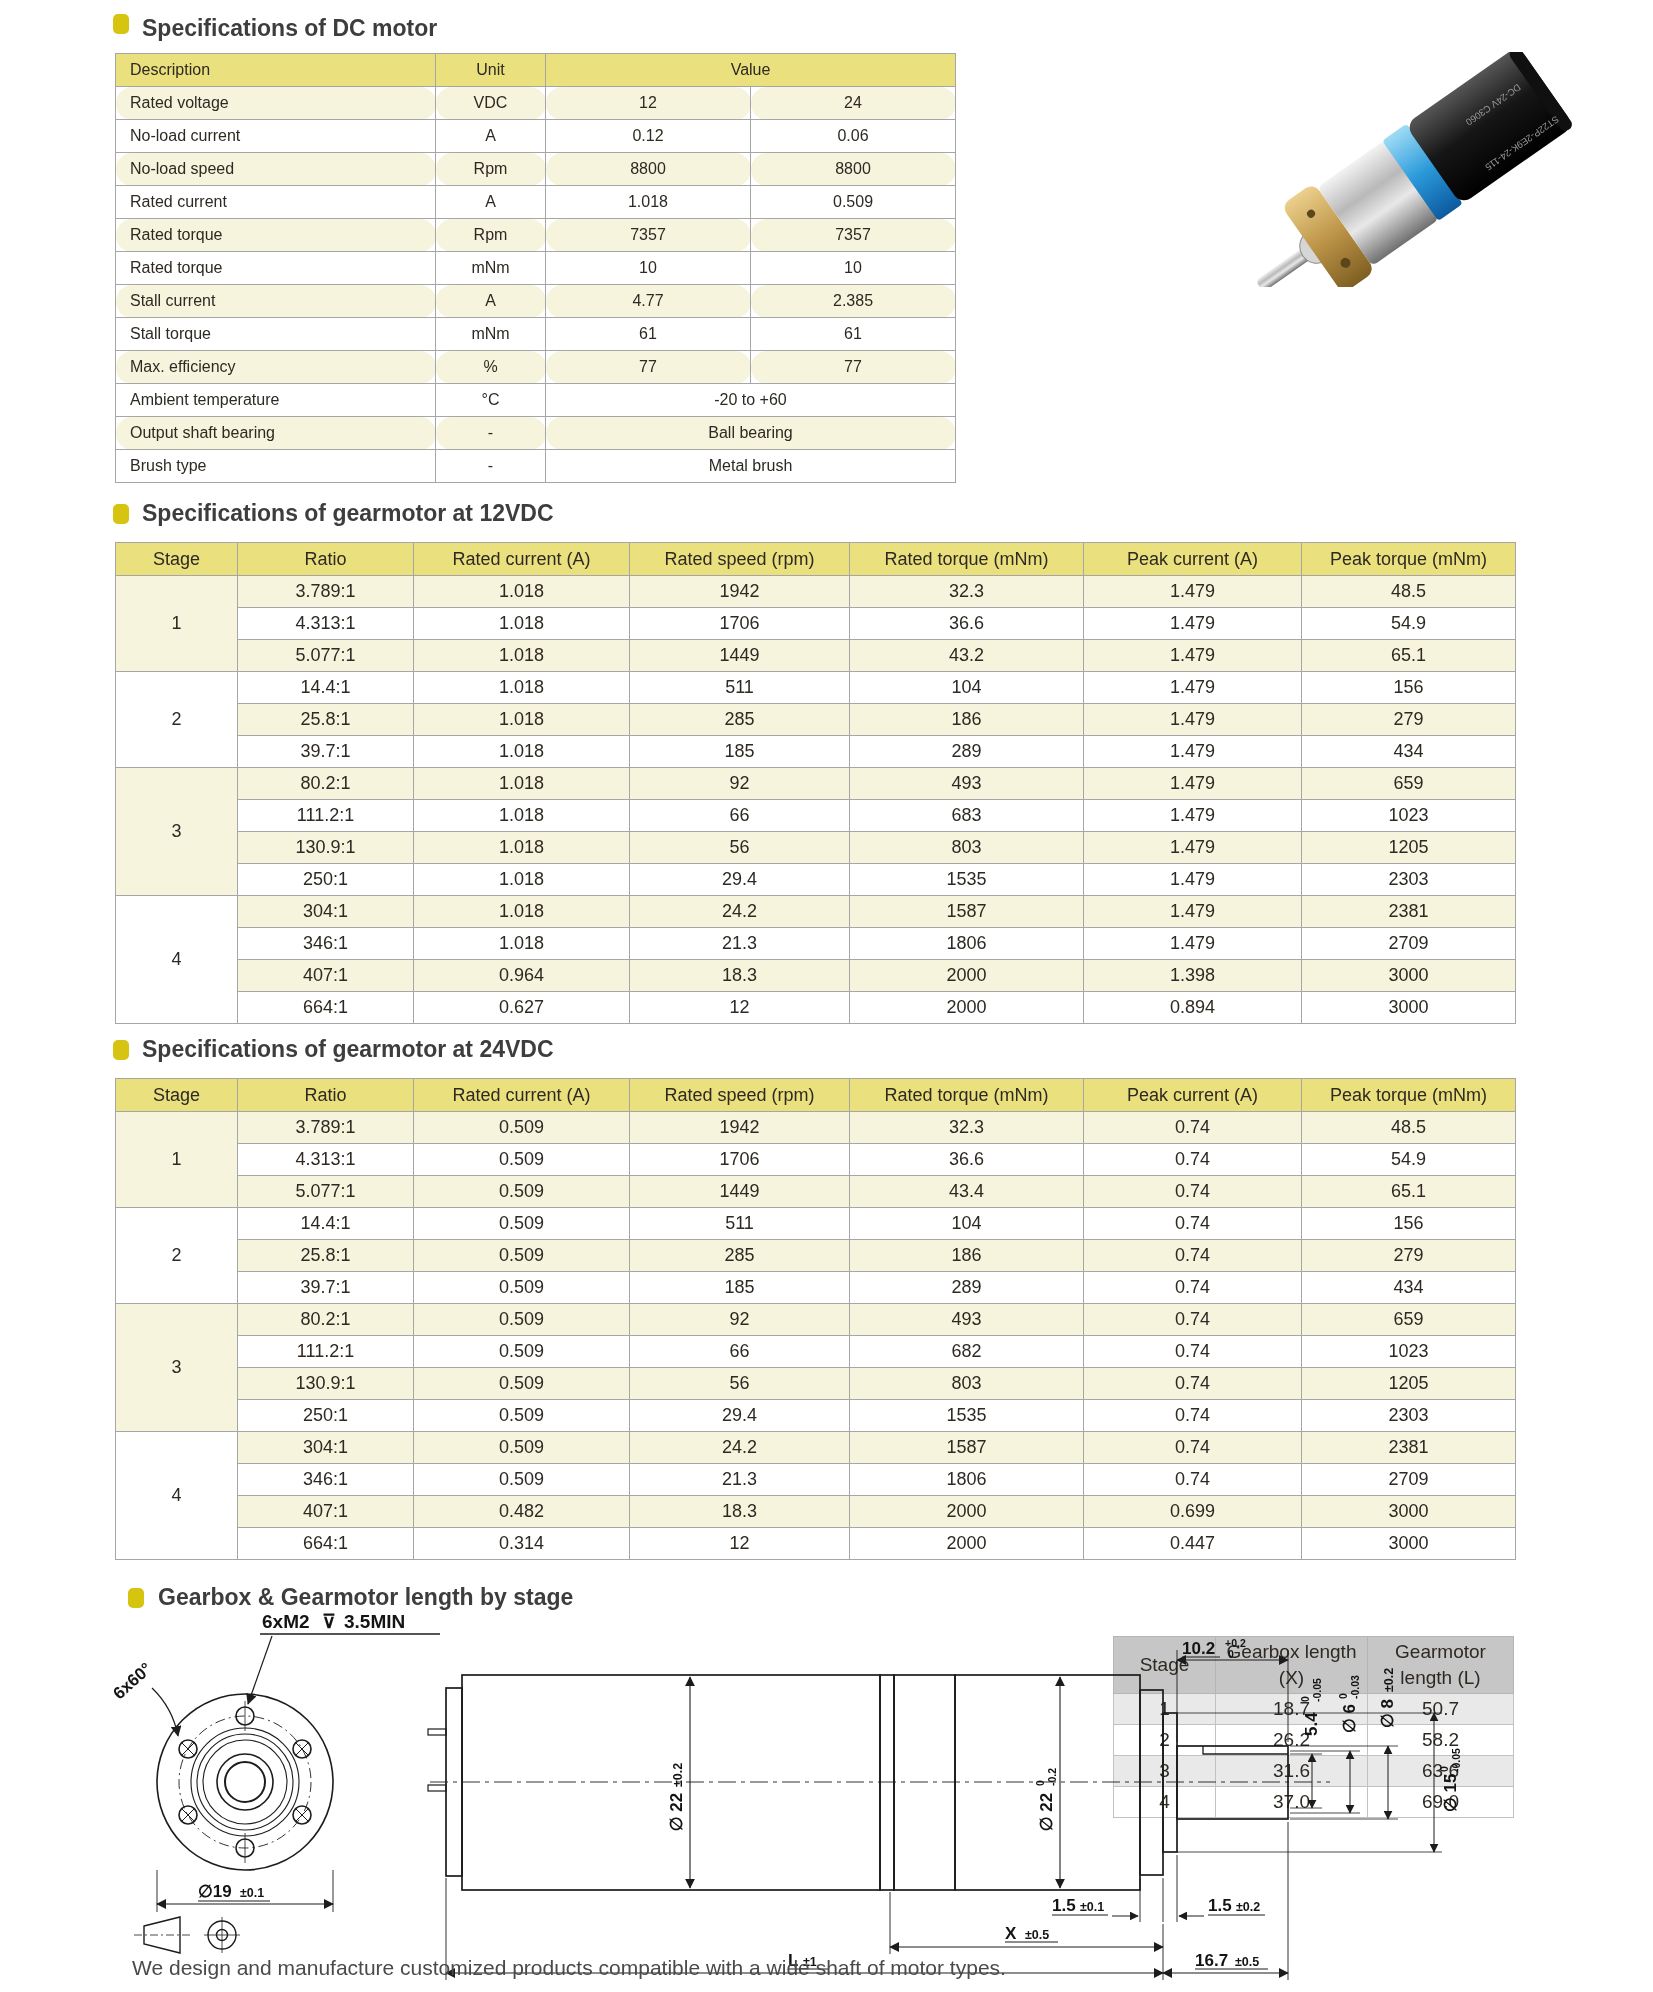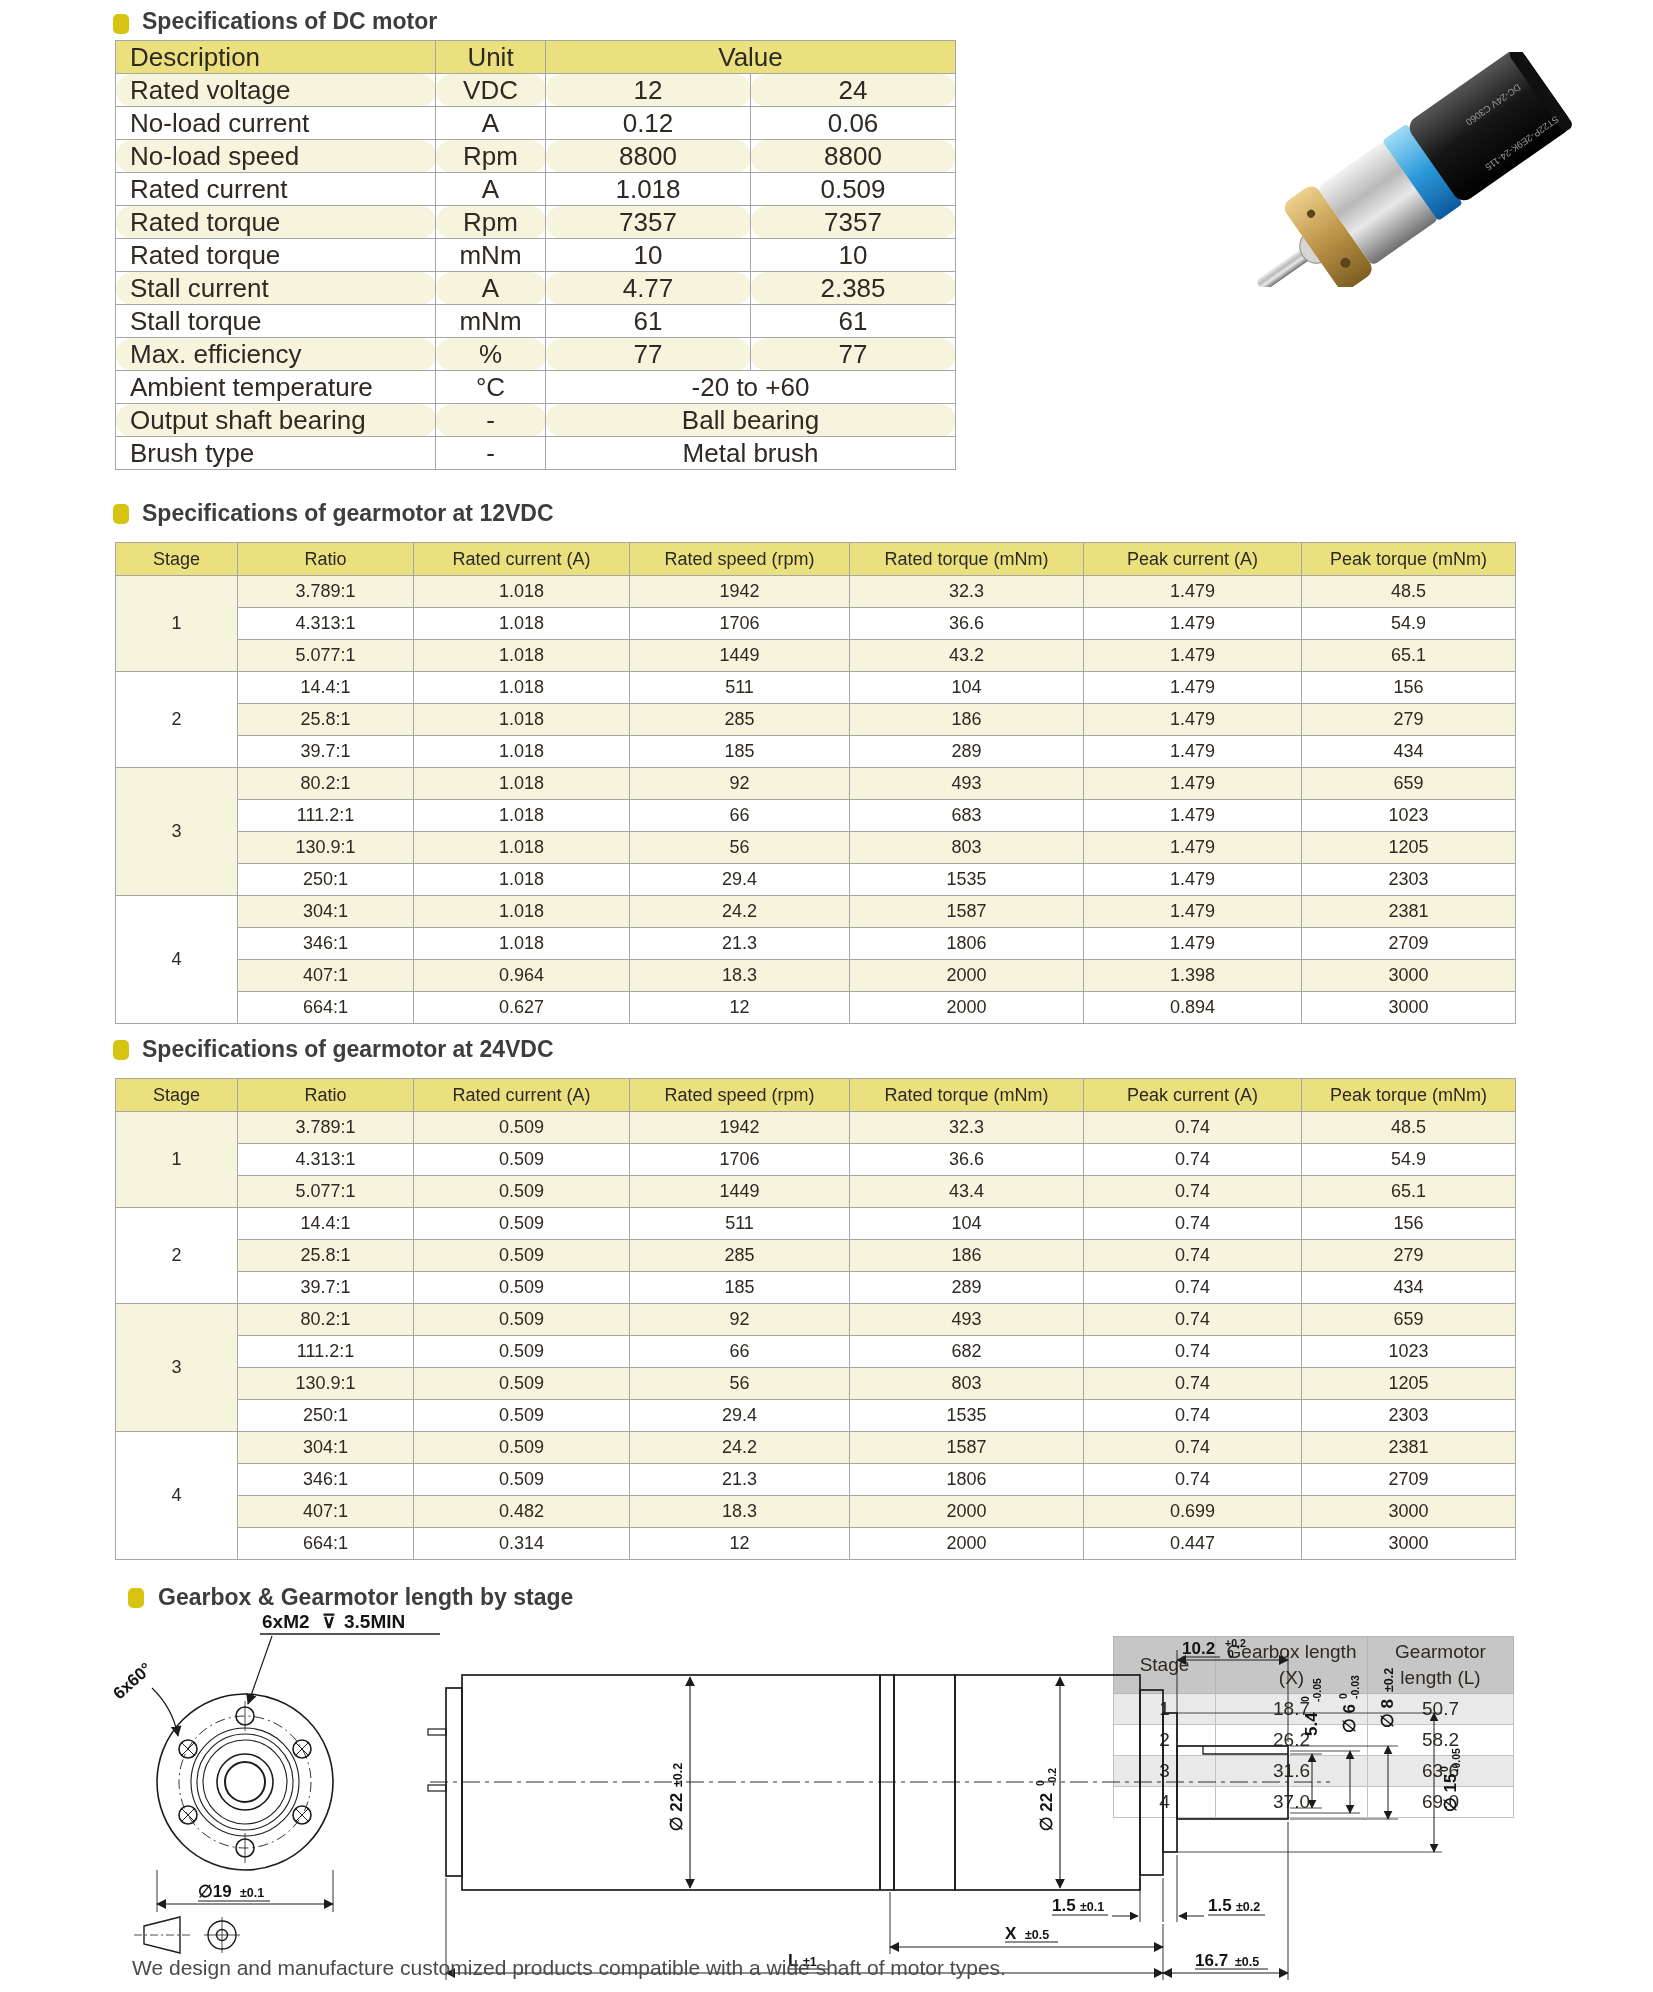--- a/index.html
+++ b/index.html
@@ -8,21 +8,21 @@
     font-family:"Liberation Sans",sans-serif;color:#2e2922;overflow:hidden;
   }
   .bullet{position:absolute;width:16px;height:20px;border-radius:5px;background:#d7c411;}
   .sec-title{position:absolute;font-weight:bold;font-size:23px;color:#3d3d3d;white-space:nowrap;}
   table{border-collapse:collapse;table-layout:fixed;position:absolute;}
   th,td{border:1px solid #a6a6a6;font-weight:normal;text-align:center;overflow:hidden;white-space:nowrap;padding:0;}
   .hd{background:#eae07e;}
   .ry,.sy{background:#f7f4de;}
   .rw,.sw{background:#ffffff;}
   
-  #dc-table{left:115px;top:40px;width:840px;font-size:26px;}
+  #dc-table{left:115px;top:53px;width:840px;font-size:16px;}
   #dc-table th{height:32px;}
   #dc-table td{height:32px;border-radius:16px;}
   #dc-table td.desc, #dc-table th.desc{text-align:left;padding-left:14px;}
   
   .gear-table{left:115px;width:1400px;font-size:18px;}
   #g12-table{top:542px;} #g24-table{top:1078px;}
   .gear-table th{height:32px;}
   .gear-table td{height:31px;}
   
   #len-table{left:1113px;top:1636px;width:400px;font-size:19px;border-color:#b5b5b5;}
@@ -33,21 +33,21 @@
   svg text{font-family:"Liberation Sans",sans-serif;}
   .dimb{font-weight:bold;font-size:17px;fill:#141414;}
   .dims{font-weight:bold;font-size:12.5px;fill:#141414;}
   .dimt{font-weight:bold;font-size:10.5px;fill:#141414;}
   .scrw{font-weight:bold;font-size:19px;fill:#141414;}
 </style>
 </head>
 <body>
 
 <div class="bullet" style="left:113px;top:14px;"></div>
-<div class="sec-title" style="left:142px;top:8px;">Specifications of DC motor</div>
+<div class="sec-title" style="left:142px;top:15px;">Specifications of DC motor</div>
 
 <table id="dc-table">
   <colgroup>
       <col style="width:320px">
       <col style="width:110px">
       <col style="width:205px">
       <col style="width:205px">
     </colgroup>
   <thead>
     <tr>

